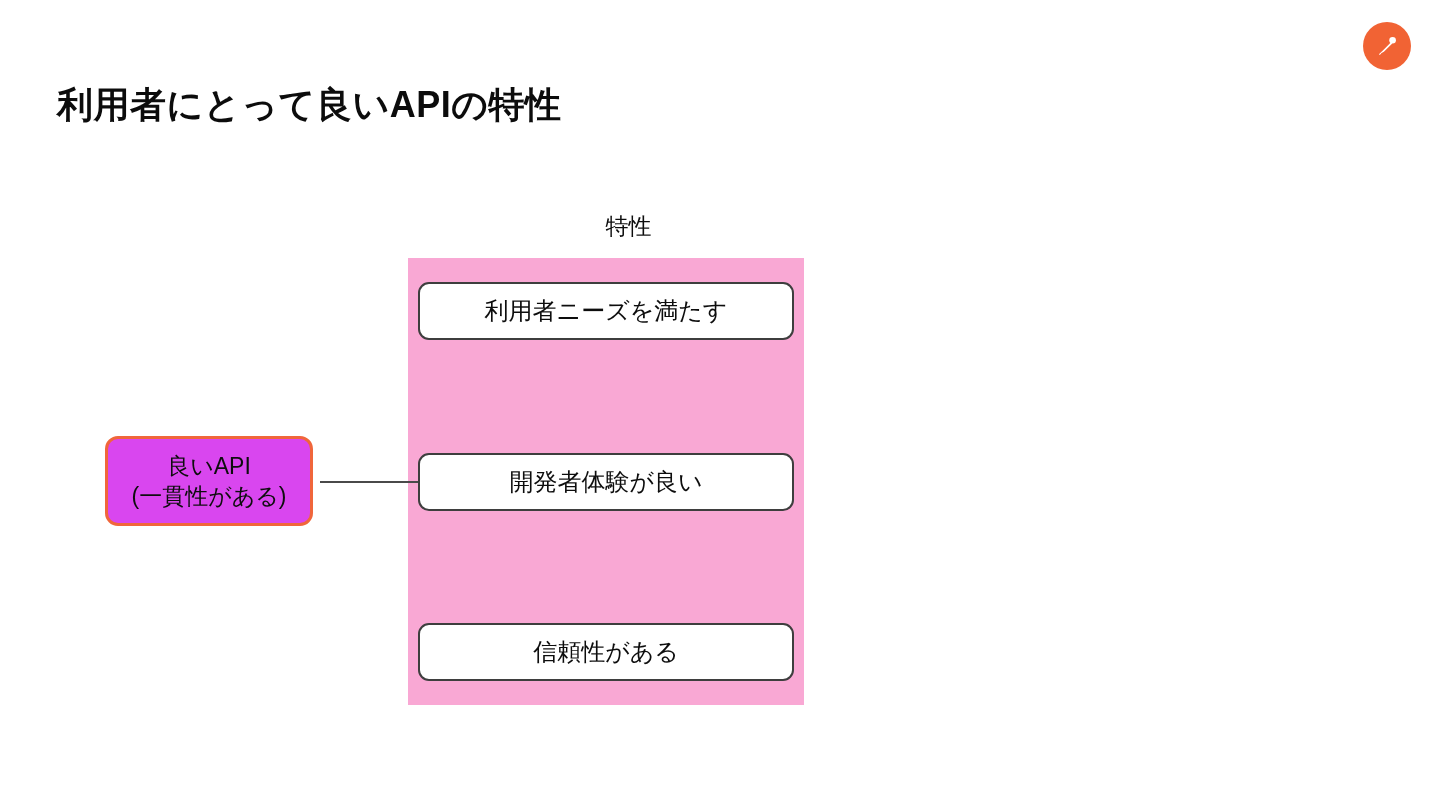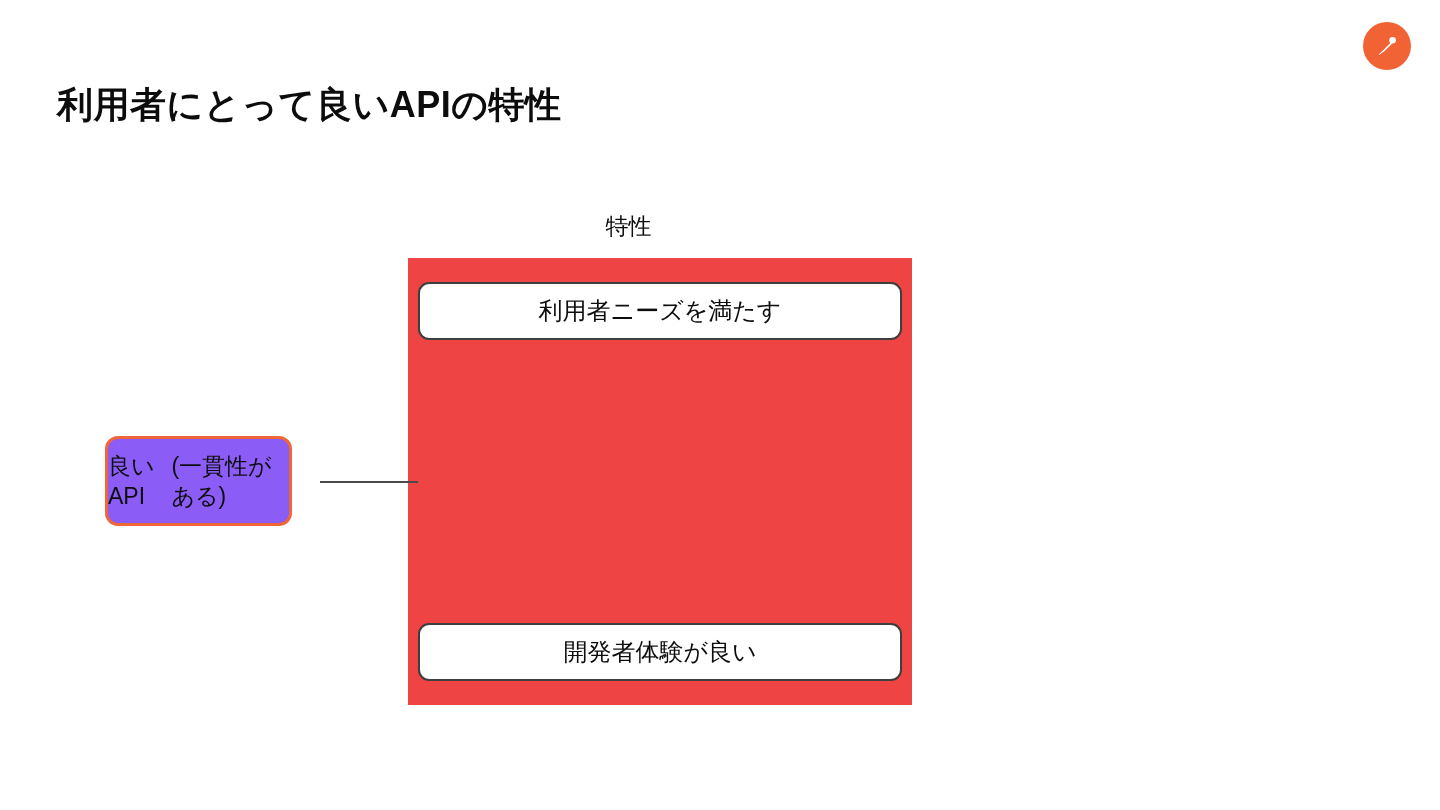--- a/index.html
+++ b/index.html
@@ -62,23 +62,23 @@
     text-align: center;
     font-size: 23px;
     line-height: 1.3;
     color: #0d0d0d;
   }
 
   .panel {
     position: absolute;
     left: 408px;
     top: 258px;
-    width: 504px;
+    width: 396px;
     height: 447px;
-    background: #ef4444;
+    background: #f9a8d4;
     box-sizing: border-box;
     padding: 24px 10px;
   }
 
   .node-list {
     display: flex;
     flex-direction: column;
     justify-content: space-between;
     height: 100%;
   }
@@ -95,28 +95,28 @@
     font-size: 24px;
     line-height: 1;
     color: #0d0d0d;
   }
 
   
   .product-node {
     position: absolute;
     left: 105px;
     top: 436px;
-    width: 187px;
+    width: 208px;
     height: 90px;
     box-sizing: border-box;
-    background: #8b5cf6;
+    background: #d946ef;
     border: 3px solid #f0663b;
     border-radius: 13px;
     display: flex;
-    flex-direction: row;
+    flex-direction: column;
     align-items: center;
     justify-content: center;
     font-size: 23px;
     line-height: 1.32;
     color: #0d0d0d;
   }
 
   .connector {
     position: absolute;
     left: 320px;
@@ -144,20 +144,21 @@
 <div class="slide-title">利用者にとって良いAPIの特性</div>
 
 <div class="diagram">
 
   <div class="column-header">特性</div>
 
   <div class="panel">
     <div class="node-list">
       <div class="node">利用者ニーズを満たす</div>
       <div class="node">開発者体験が良い</div>
+      <div class="node">信頼性がある</div>
     </div>
   </div>
 
   <div class="connector"></div>
 
   <div class="product-node">
     <span>良いAPI</span>
     <span>(一貫性がある)</span>
   </div>
 

